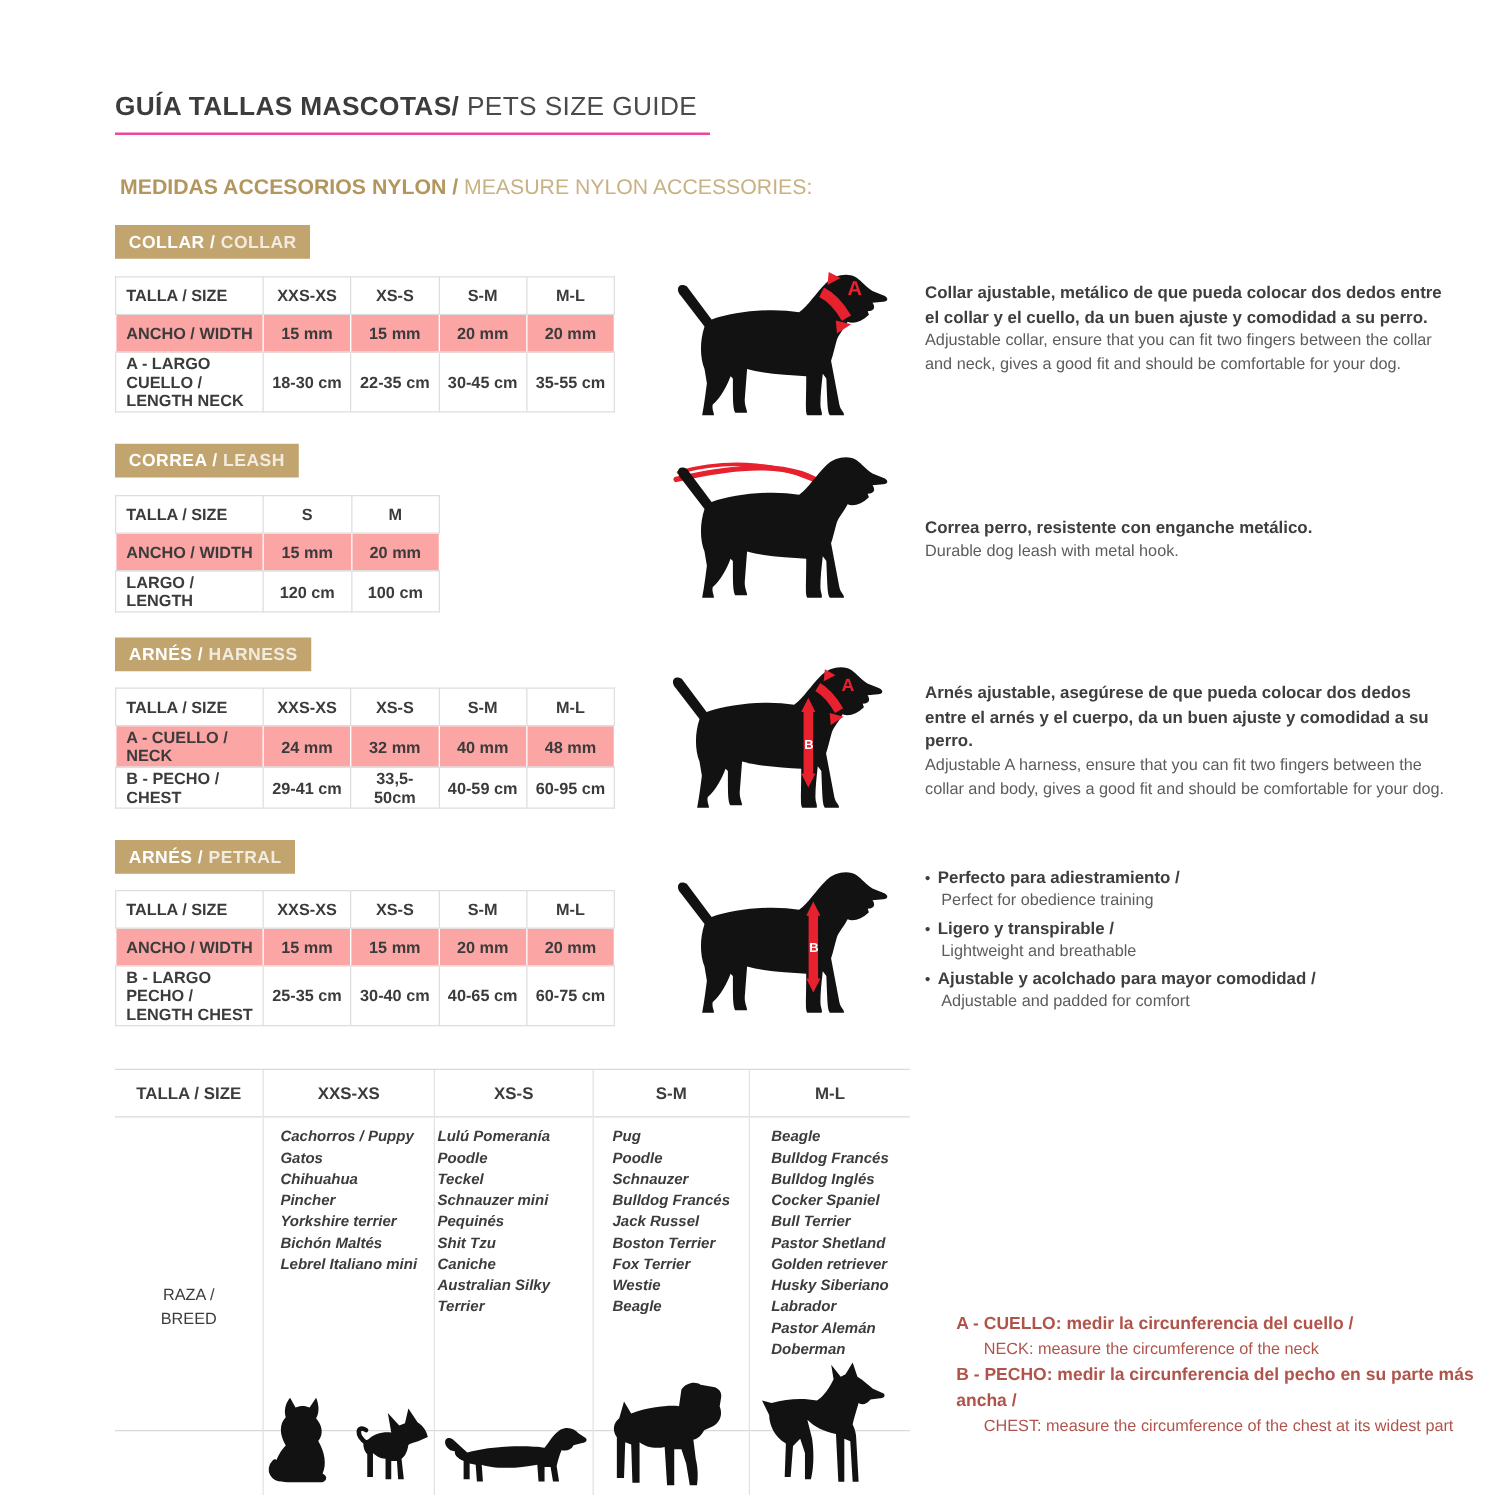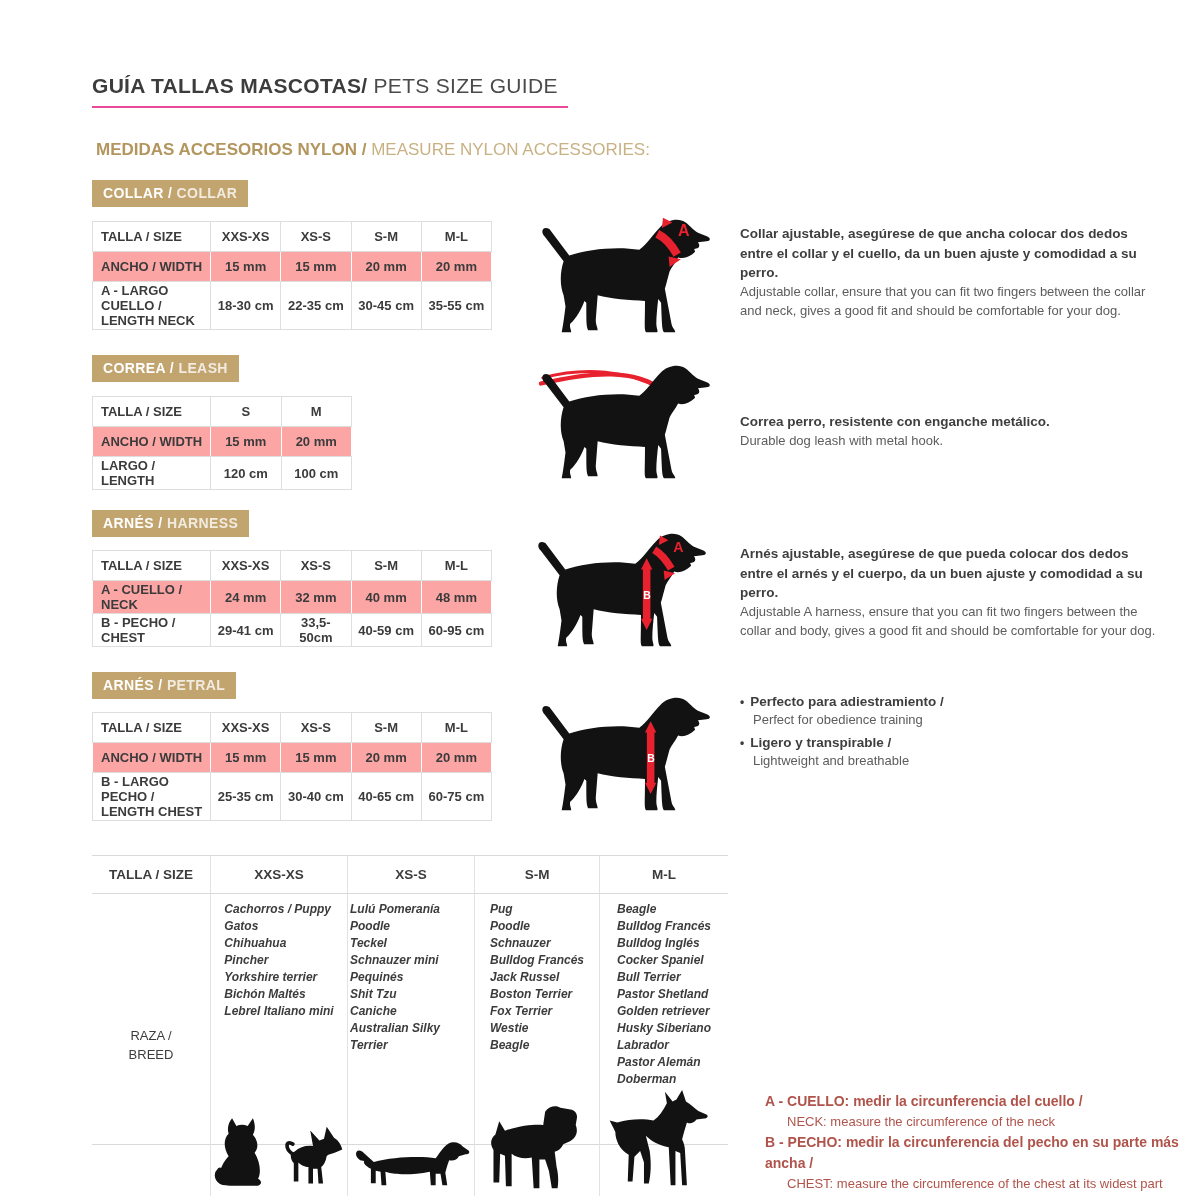--- a/index.html
+++ b/index.html
@@ -51,21 +51,21 @@
   }
   .bh.sep, .bc.sep { border-left:1px solid #e2e2e2; }
   .bc { display:flex; flex-direction:column; justify-content:space-between; align-items:center; padding:7px 2px 3px; }
   .breed-list { font-weight:bold; font-size:12px; line-height:1.42; text-align:left; white-space:pre-line;font-style:italic; }
   .raza {
     display:flex; align-items:center; justify-content:center; text-align:center;
     font-weight:normal; font-size:13px; white-space:pre-line; line-height:1.5;
   }
   .sil-row { display:flex; align-items:flex-end; gap:16px; }
   
-  .notes { position:absolute; left:765px; top:1048px; width:425px;margin-top:43px; }
+  .notes { position:absolute; left:765px; top:1048px; width:425px; }
   .note-bold { color:#b0544b; font-weight:bold; font-size:14px; line-height:1.55; }
   .note-normal { color:#b0544b; font-weight:normal; font-size:13px; padding-left:22px; line-height:1.45; }
   
   .dog { position:absolute; }
   svg text { font-family:"Liberation Sans", sans-serif; }
 </style>
 </head>
 <body>
 
 <div class="page">
@@ -126,21 +126,21 @@
   </tbody>
     </table>
   <svg class="dog" style="left:537px; top:212px;" width="180" height="123" viewBox="0 0 190 130">
     <use href="#dog-body" fill="#121212"></use>
     <path d="M127,23 Q139,29 148,45" stroke="#e8212e" stroke-width="9" fill="none"></path>
     <path d="M133,6 L143,11 L132,17 Z" fill="#e8212e"></path>
     <path d="M140,58 L152,50 L139,47 Z" fill="#e8212e"></path>
     <text x="149" y="25" font-size="17" font-weight="bold" fill="#e8212e">A</text>
   </svg>
   <div class="desc" style="left:740px; top:224px;">
-    <span class="es">Collar ajustable, asegúrese de que ancha colocar dos dedos entre el collar y el cuello, da un buen ajuste y comodidad a su perro.</span>
+    <span class="es">Collar ajustable, metálico de que pueda colocar dos dedos entre el collar y el cuello, da un buen ajuste y comodidad a su perro.</span>
     <span class="en">Adjustable collar, ensure that you can fit two fingers between the collar and neck, gives a good fit and should be comfortable for your dog.</span>
   </div>
 
   <div class="badge" style="left:92px; top:355px;text-align:center;">
     <span>CORREA /</span><span class="en"> LEASH</span>
   </div>
   <table class="sizes-table" style="left:92px; top:396px; width:260px;">
     <colgroup>
         <col style="width:118px">
         <col>
@@ -268,20 +268,24 @@
     <text x="116.5" y="76" font-size="11" font-weight="bold" fill="#ffffff">B</text>
   </svg>
   <div class="bullets" style="left:740px; top:692px;">
     <div class="b-item">
       <div class="b-es">Perfecto para adiestramiento /</div>
       <div class="b-en">Perfect for obedience training</div>
     </div>
     <div class="b-item">
       <div class="b-es">Ligero y transpirable /</div>
       <div class="b-en">Lightweight and breathable</div>
+    </div>
+    <div class="b-item">
+      <div class="b-es">Ajustable y acolchado para mayor comodidad /</div>
+      <div class="b-en">Adjustable and padded for comfort</div>
     </div>
   </div>
 
   <div class="breed-table">
     <div class="bh">TALLA /  SIZE</div>
     <div class="bh sep">XXS-XS</div>
     <div class="bh sep">XS-S</div>
     <div class="bh sep">S-M</div>
     <div class="bh sep">M-L</div>
 

